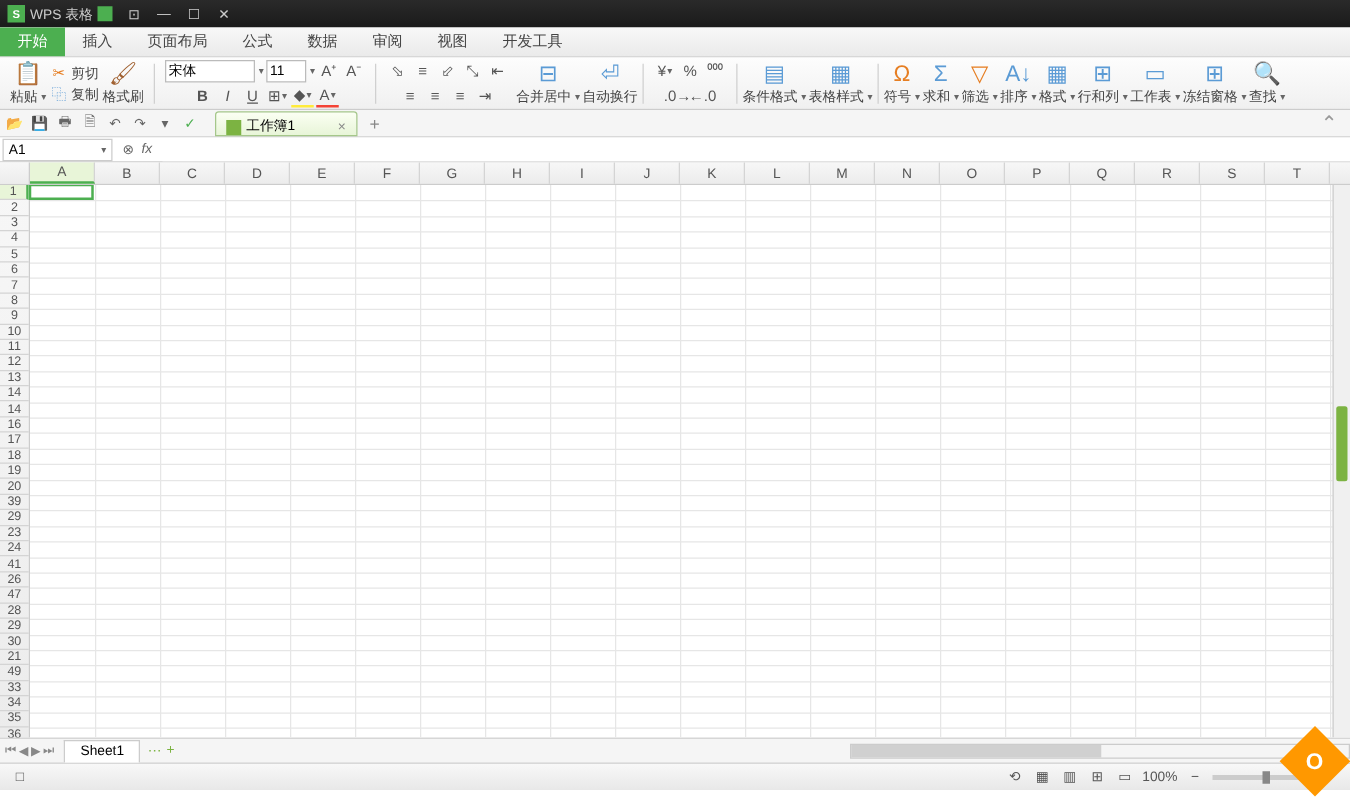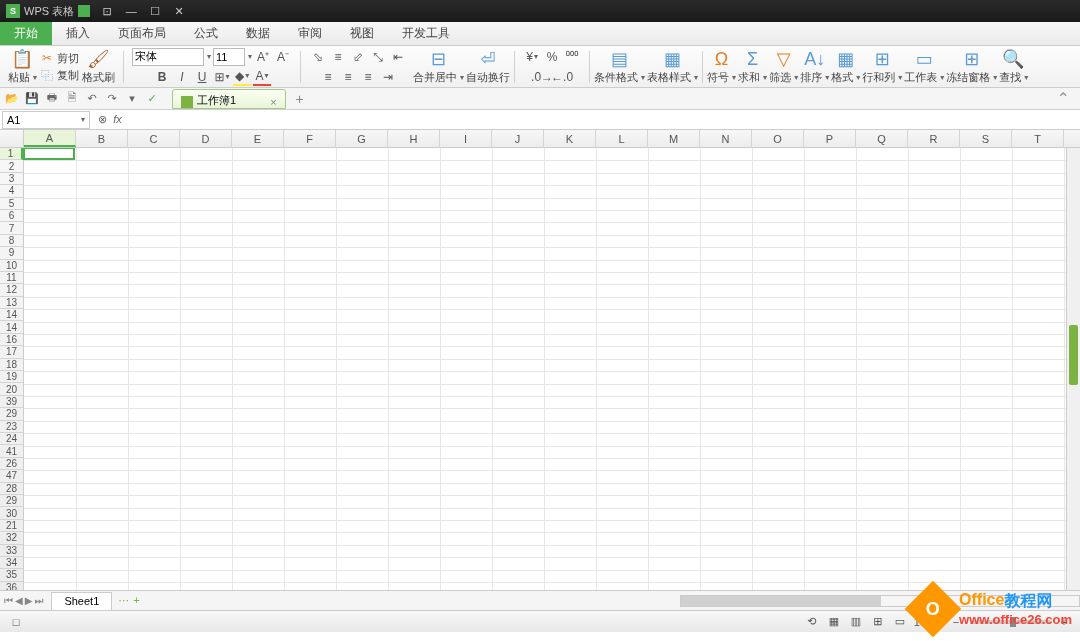--- a/index.html
+++ b/index.html
@@ -362,21 +362,21 @@
         <div class="row-h">29</div>
         <div class="row-h">23</div>
         <div class="row-h">24</div>
         <div class="row-h">41</div>
         <div class="row-h">26</div>
         <div class="row-h">47</div>
         <div class="row-h">28</div>
         <div class="row-h">29</div>
         <div class="row-h">30</div>
         <div class="row-h">21</div>
-        <div class="row-h">32</div>
+        <div class="row-h">49</div>
         <div class="row-h">33</div>
         <div class="row-h">34</div>
         <div class="row-h">35</div>
         <div class="row-h">36</div>
       </div>
     <div class="cells" id="cells">
       <div class="sel-cell" style="left:-1px;top:-1px;width:52px;height:13px"></div>
     <div class="gridlines-v" style="left: 52px;"></div>
         <div class="gridlines-v" style="left: 104px;"></div>
         <div class="gridlines-v" style="left: 156px;"></div>
@@ -472,20 +472,13 @@
     <span class="sb-btn">−</span>
     <div class="zoom-slider"></div>
     <span class="sb-btn">+</span>
   </div>
 </div>
 
 <div class="watermark">
   <div class="wm-badge">
       <span>O</span>
     </div>
-  <div class="wm-text">
-    <div class="t1">
-        <span class="orange">Office</span>
-        <span class="blue">教程网</span>
-      </div>
-    <div class="t2">www.office26.com</div>
-  </div>
 </div>
 
 </body></html>

